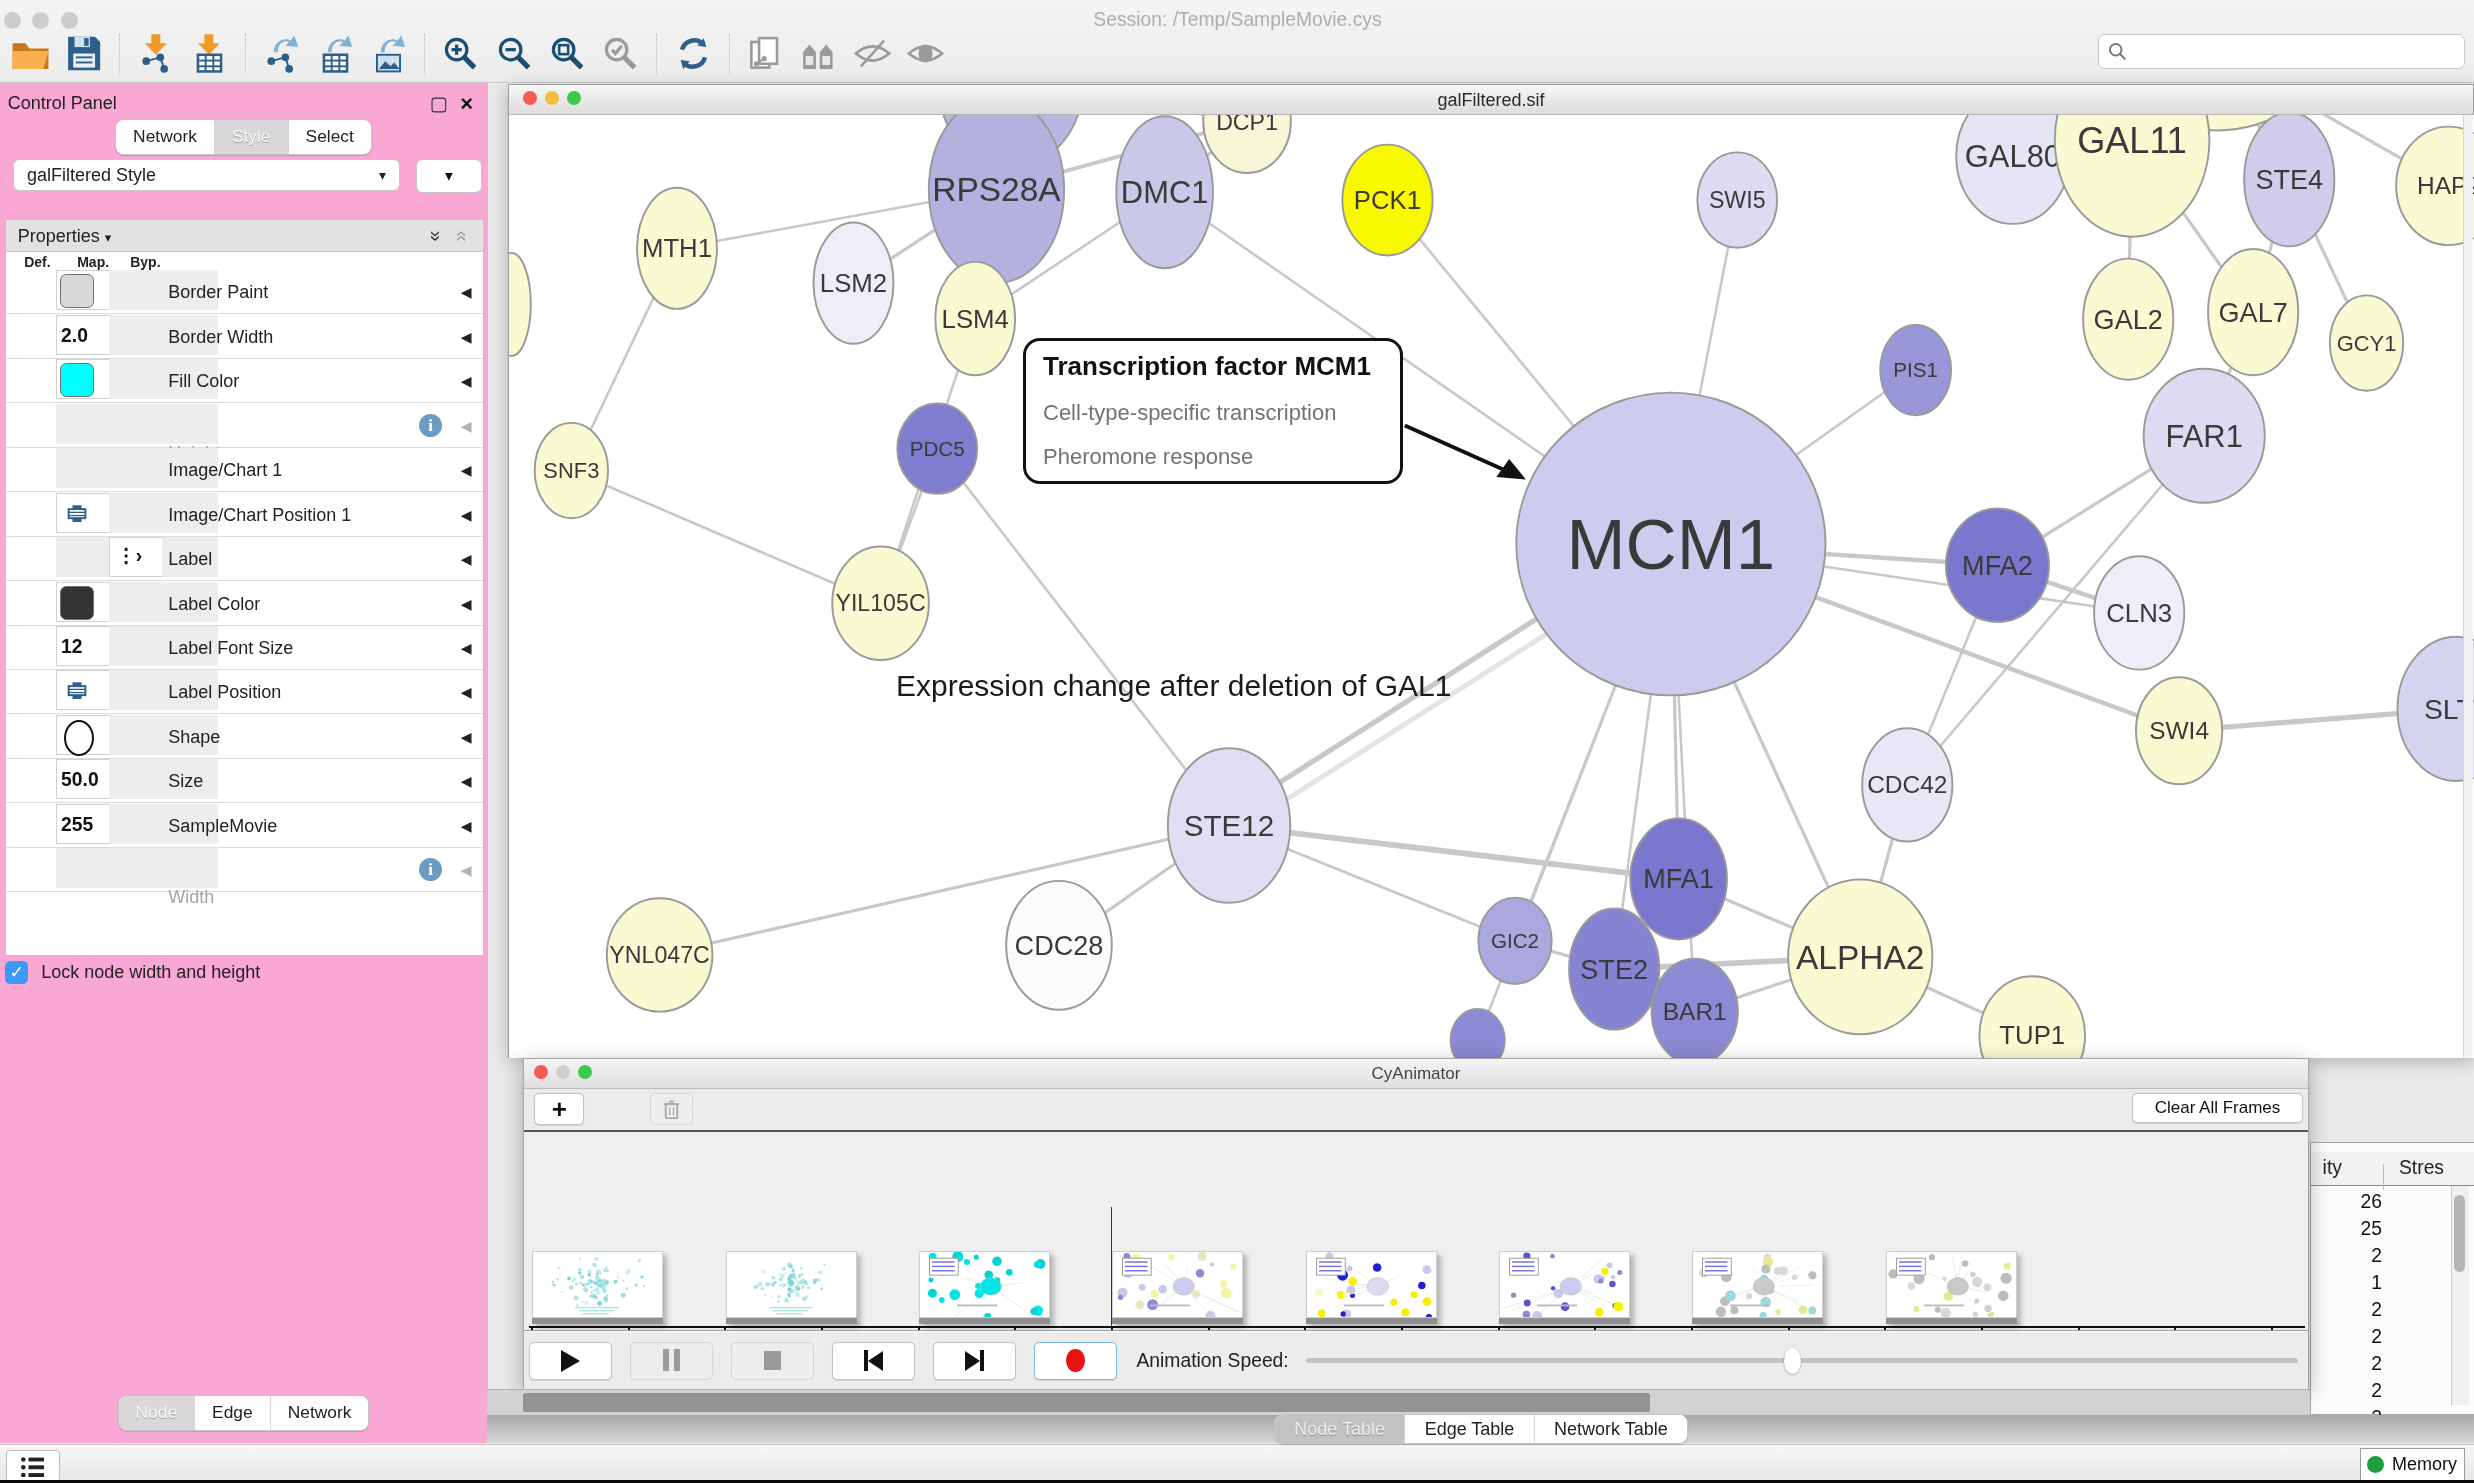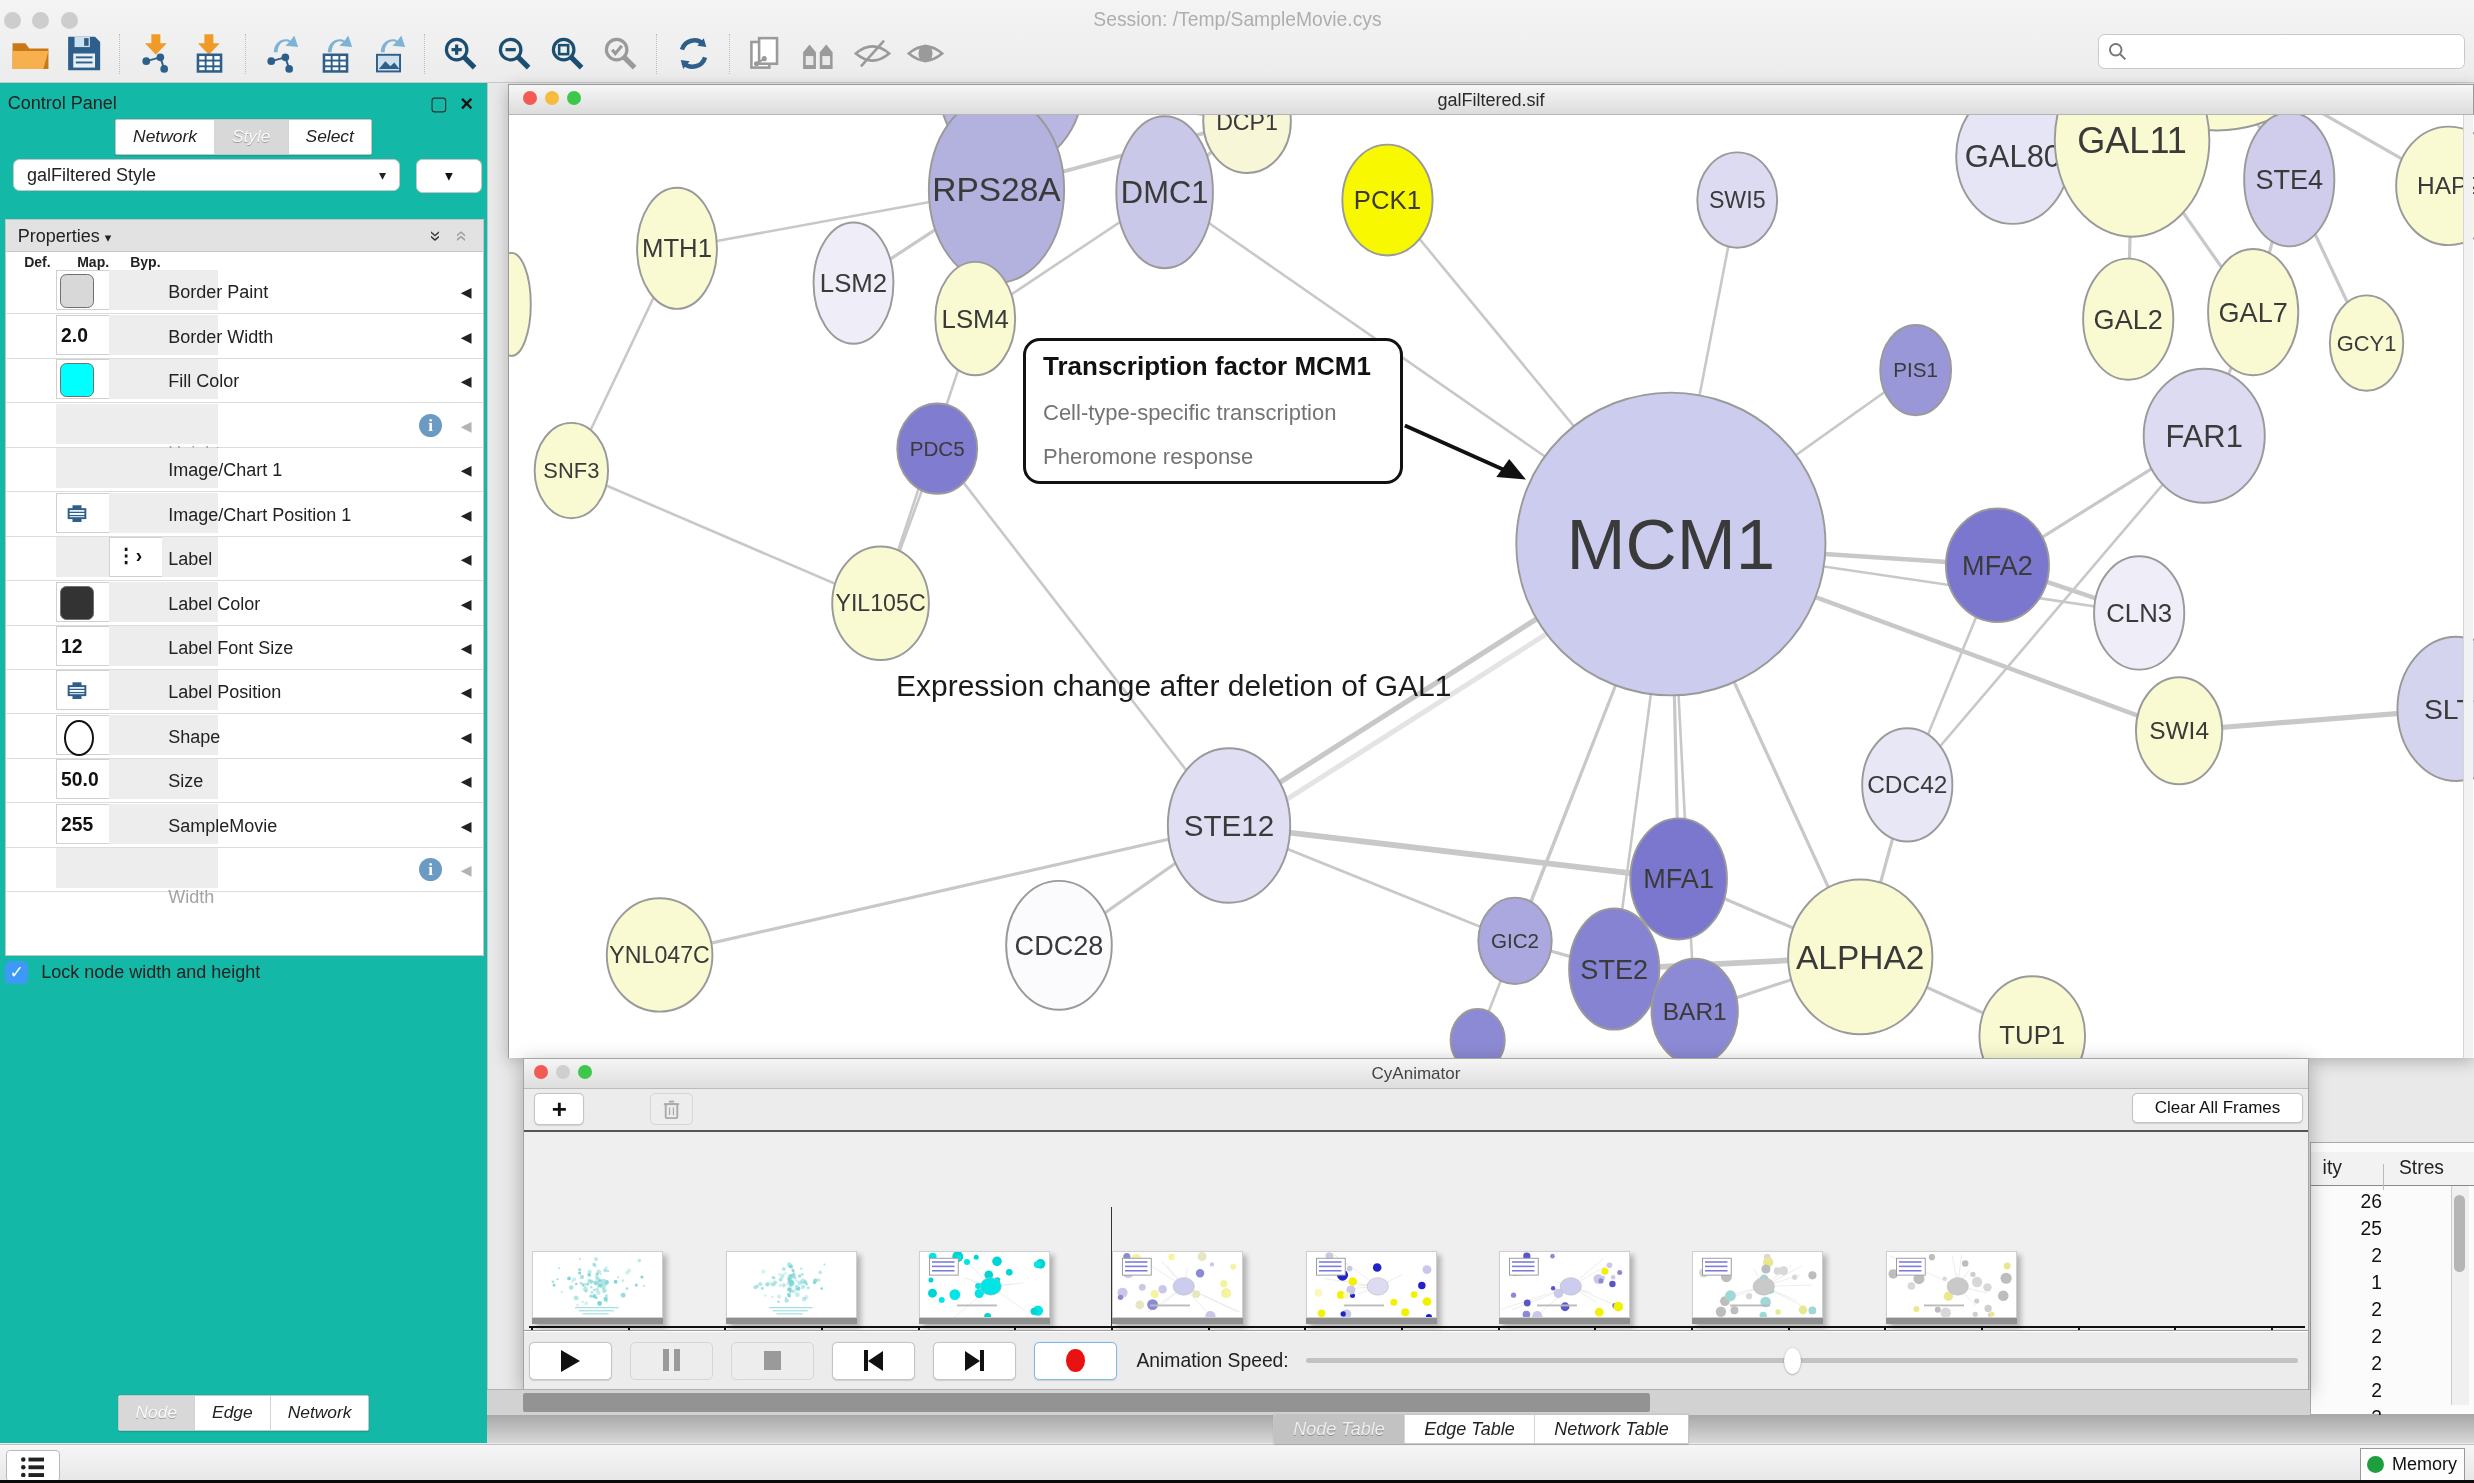--- a/index.html
+++ b/index.html
@@ -8,25 +8,25 @@
   
   .titlebar{left:0;top:0;width:2475px;height:82px;background:linear-gradient(#f4f4f4,#ececec);border-bottom:1.3px solid #c9c9c9;}
   .tl{border-radius:50%;width:17px;height:17px;top:11.6px;}
   .app-title{top:9px;left:0;width:2475px;text-align:center;font-size:19.3px;color:#aeaeae;}
   .tb-icons{left:9px;top:32px;display:flex;align-items:center;gap:10.3px;}
   .tbicon{width:43px;height:43px;display:inline-flex;align-items:center;justify-content:center;}
   .tbsep{width:0;height:40px;border-left:1.9px dotted #bdbdbd;margin:0 3.9px;}
   .searchbox{right:10.3px;top:34px;width:367px;height:35px;background:#fff;border:1.3px solid #c9c9c9;border-radius:6.4px;display:flex;align-items:center;padding:0 9px;box-sizing:border-box;}
   .searchbox input{border:none;outline:none;font-size:18px;flex:1;margin-left:6.4px;font-family:"Liberation Sans",sans-serif;background:transparent;}
   
-  .cpanel{left:0;top:83px;width:487px;height:1360px;background:#14b8a6;border-right:1.3px solid #c4c4c4;}
+  .cpanel{left:0;top:83px;width:487px;height:1360px;background:#f9a8d4;border-right:1.3px solid #c4c4c4;}
   .cp-title{left:7.7px;top:10.3px;font-size:18px;color:#222;}
   .cp-float{right:39px;top:9px;font-size:19.3px;color:#333;}
   .cp-close{right:14px;top:7.7px;font-size:22px;color:#111;font-weight:bold;}
-  .seg{display:flex;background:#fff;border:0.6px solid #c6c6c6;border-radius:2px;overflow:hidden;box-shadow:0 0.6px 1.3px rgba(0,0,0,.15);font-style:italic;}
+  .seg{display:flex;background:#fff;border:0.6px solid #c6c6c6;border-radius:9px;overflow:hidden;box-shadow:0 0.6px 1.3px rgba(0,0,0,.15);}
   .seg .tab{padding:6.4px 17px;font-size:17.4px;color:#222;border-right:0.6px solid #d5d5d5;background:#fff;}
   .seg .tab:last-child{border-right:none;}
   .seg .tab.active{background:#d8d8d8;color:#fafafa;text-shadow:0 0.6px 0.6px #9a9a9a;}
   .style-dd{left:13px;top:76px;width:387px;height:32px;background:#fff;border:0.6px solid #c6c6c6;border-radius:6.4px;display:flex;align-items:center;justify-content:space-between;padding:0 13px;box-sizing:border-box;font-size:18px;color:#222;}
   .style-dd2{left:416px;top:76px;width:64px;height:32px;background:#fff;border:0.6px solid #c6c6c6;border-radius:6.4px;display:flex;align-items:center;justify-content:center;font-size:15.5px;color:#111;}
   .props{left:5.2px;top:136px;width:477px;height:735px;background:#fff;border:0.6px solid #c4c4c4;}
   .props-head{left:0;top:0;width:100%;height:32px;background:#e2e2e2;border-bottom:0.6px solid #c8c8c8;box-sizing:border-box;}
   .props-head .ttl{left:11.6px;top:6.4px;font-size:18px;color:#222;}
   .chev{font-size:19.3px;color:#333;display:inline-block;transform:rotate(90deg);}
   .colheads{left:0;top:34px;width:100%;height:17px;font-size:14px;font-weight:bold;color:#222;}

